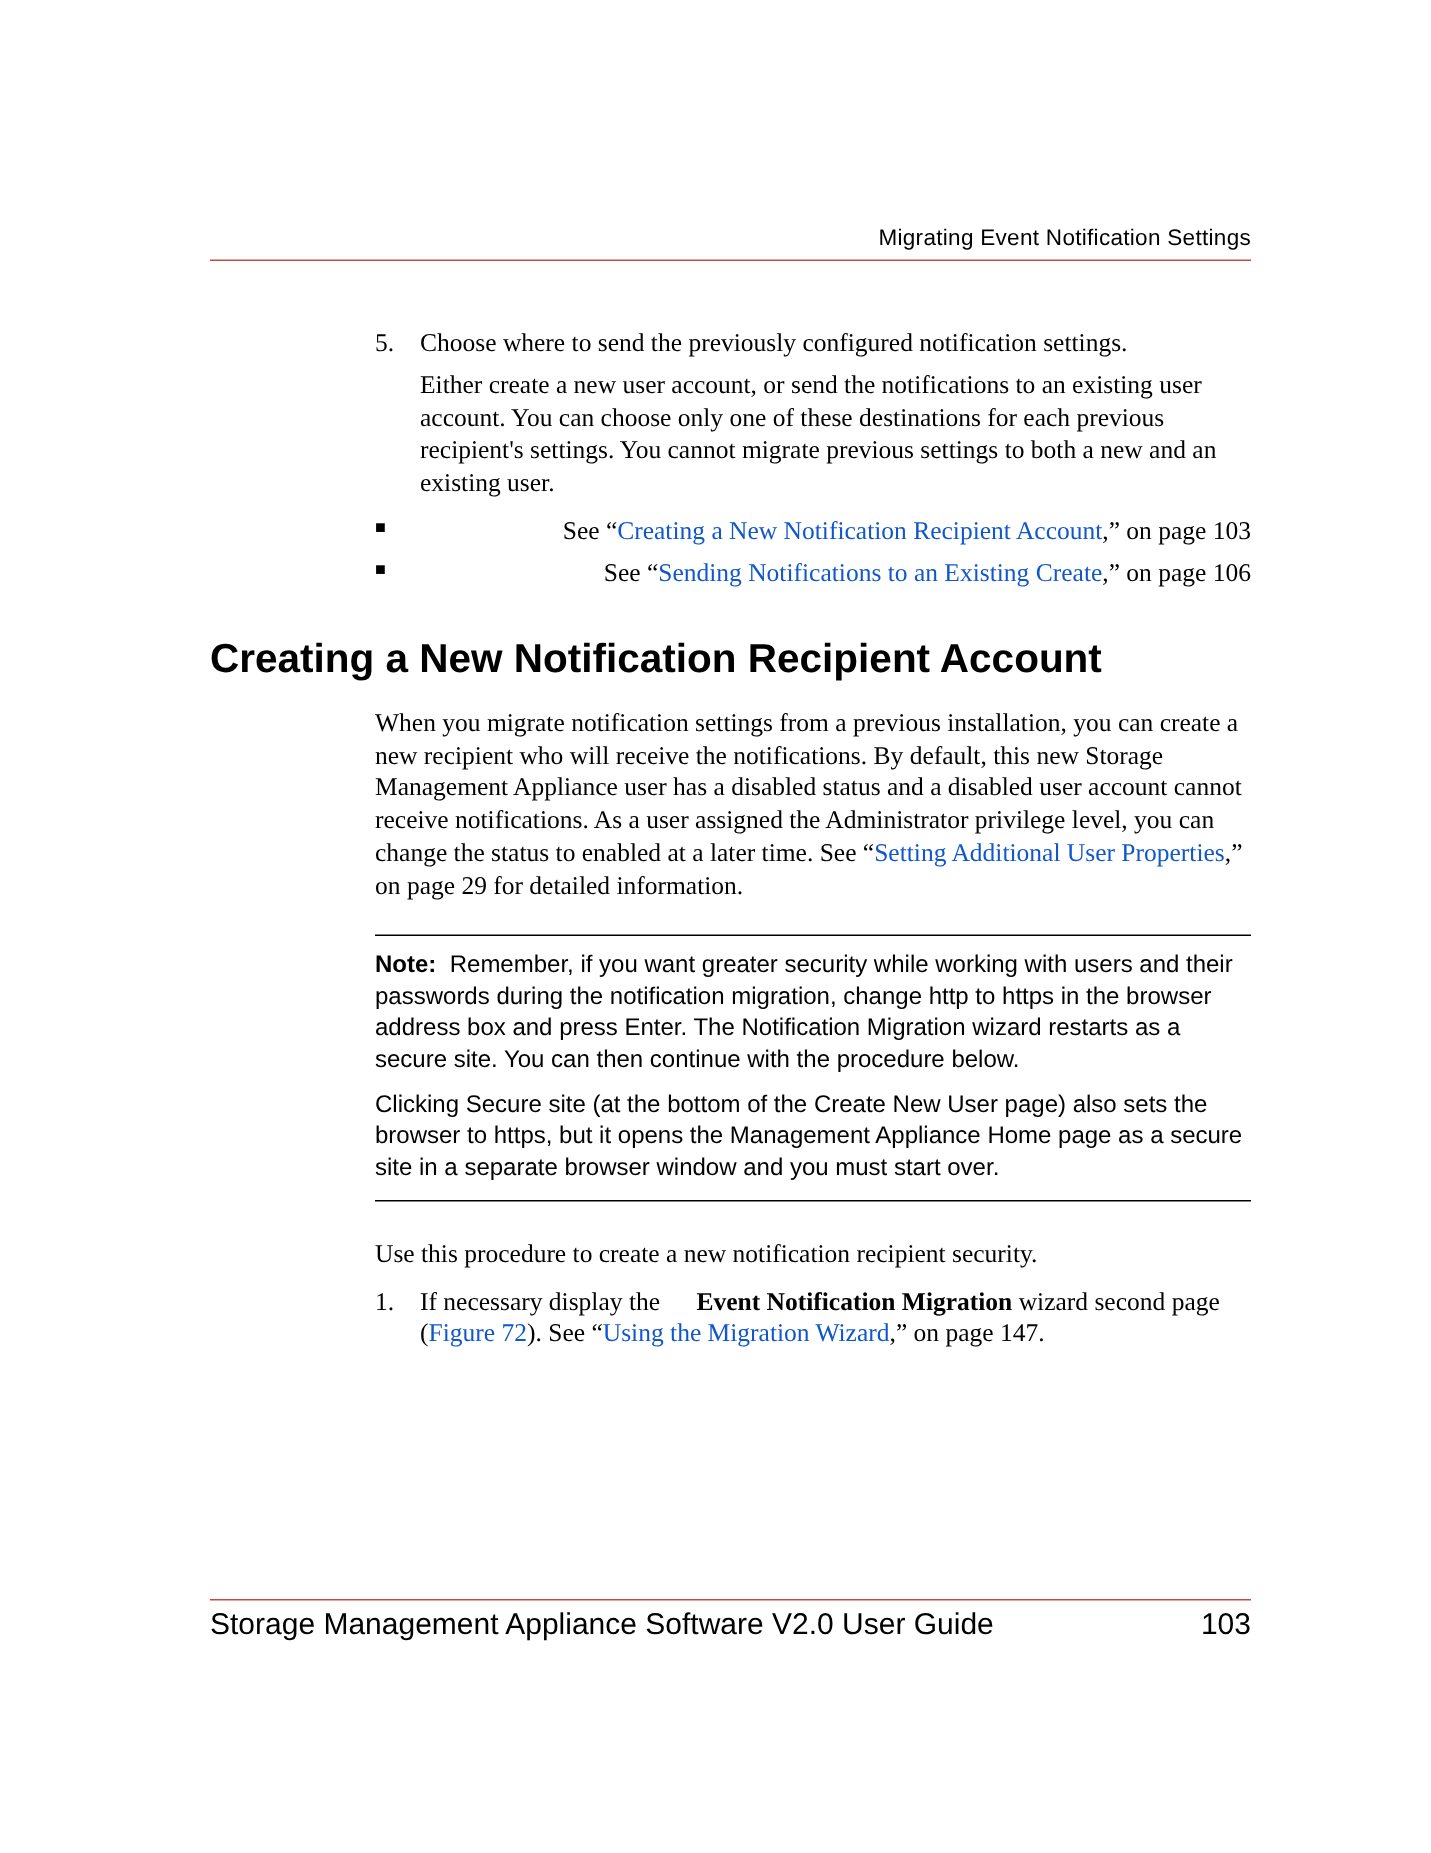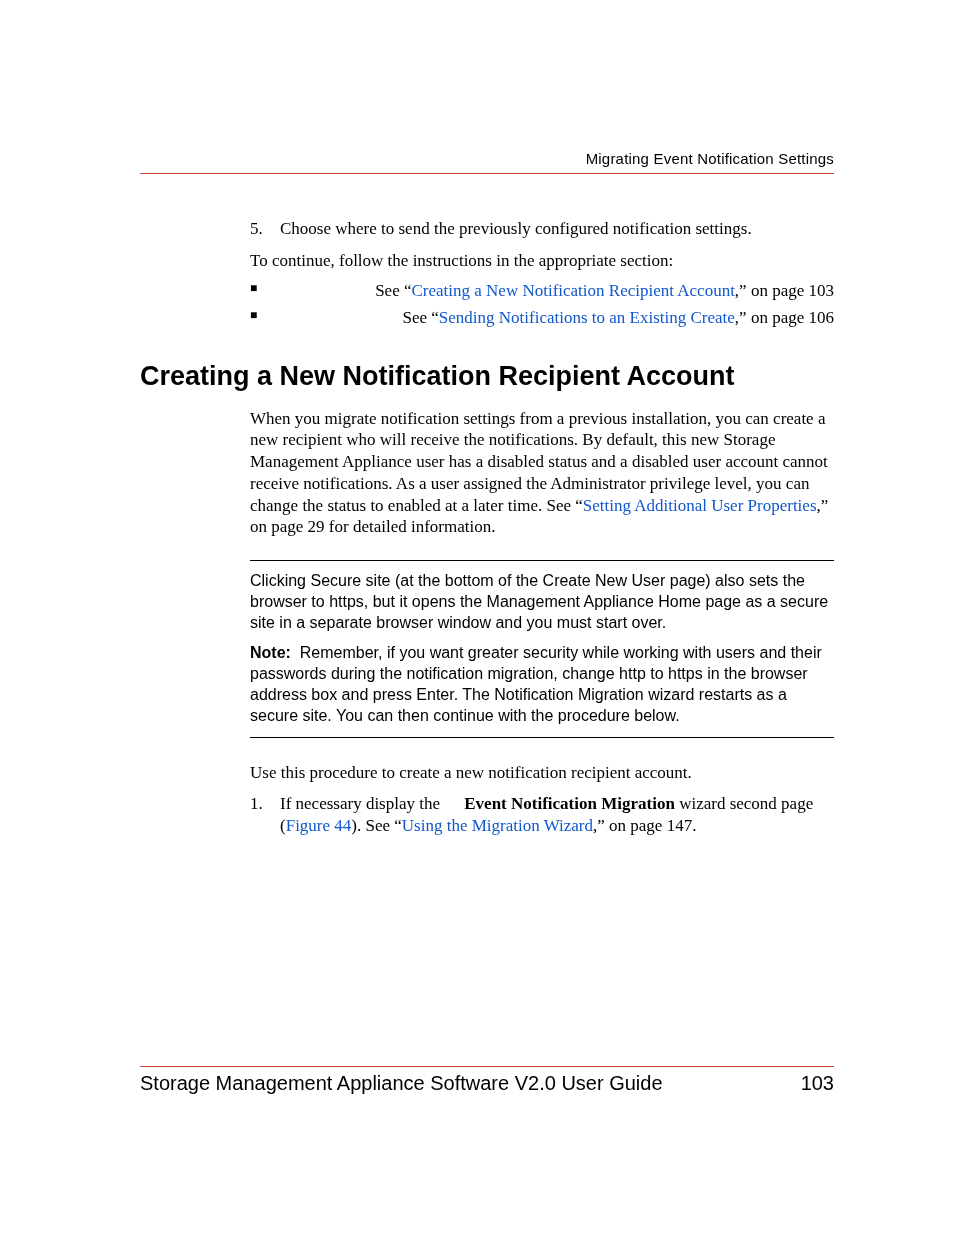--- a/index.html
+++ b/index.html
@@ -164,57 +164,57 @@
     <hr class="rule-red">
   </div>
 
   <div class="content">
 
     <div class="ol-wrapper">
       <ol class="ol5">
         <li>
           <span class="num">5.</span>
           <span>Choose where to send the previously configured notification settings.</span>
+          <p class="sub-p">Either create a new user account, or send the notifications to an existing user account. You can choose only one of these destinations for each previous recipient's settings. You cannot migrate previous settings to both a new and an existing user.</p>
         </li>
       </ol>
     </div>
 
-    <p class="body-p first">To continue, follow the instructions in the appropriate section:</p>
 
     <ul class="bullets">
       <li>
         <span>See “</span><span class="link">Creating a New Notification Recipient Account</span><span>,” on page 103</span>
       </li>
       <li>
         <span>See “</span><span class="link">Sending Notifications to an Existing Create</span><span>,” on page 106</span>
       </li>
     </ul>
 
     <h2 class="h2">Creating a New Notification Recipient Account</h2>
 
     <p class="section-p">
       <span>When you migrate notification settings from a previous installation, you can create a new recipient who will receive the notifications. By default, this new Storage Management Appliance user has a disabled status and a disabled user account cannot receive notifications. As a user assigned the Administrator privilege level, you can change the status to enabled at a later time. See “</span><span class="link">Setting Additional User Properties</span><span>,” on page 29 for detailed information.</span>
     </p>
 
     <div class="note-block">
       <hr class="rule-thin">
-      <p class="note-text">Clicking Secure site (at the bottom of the Create New User page) also sets the browser to https, but it opens the Management Appliance Home page as a secure site in a separate browser window and you must start over.</p>
       <p class="note-text">
         <span class="note-label">Note:</span>
         <span>&nbsp;</span><span>Remember, if you want greater security while working with users and their passwords during the notification migration, change http to https in the browser address box and press Enter. The Notification Migration wizard restarts as a secure site. You can then continue with the procedure below.</span>
       </p>
+      <p class="note-text">Clicking Secure site (at the bottom of the Create New User page) also sets the browser to https, but it opens the Management Appliance Home page as a secure site in a separate browser window and you must start over.</p>
       <hr class="rule-thin">
     </div>
 
-    <p class="after-note">Use this procedure to create a new notification recipient account.</p>
+    <p class="after-note">Use this procedure to create a new notification recipient security.</p>
 
     <ol class="ol1">
       <li>
         <span class="num">1.</span>
-        <span>If necessary display the </span><span class="bold">Event Notification Migration</span><span> wizard second page (</span><span class="link">Figure 44</span><span>). See “</span><span class="link">Using the Migration Wizard</span><span>,” on page 147.</span>
+        <span>If necessary display the </span><span class="bold">Event Notification Migration</span><span> wizard second page (</span><span class="link">Figure 72</span><span>). See “</span><span class="link">Using the Migration Wizard</span><span>,” on page 147.</span>
       </li>
     </ol>
 
   </div>
 
   <div class="footer-area">
     <hr class="rule-red">
     <div class="footer-row">
       <span>Storage Management Appliance Software V2.0 User Guide</span>
       <span>103</span>

